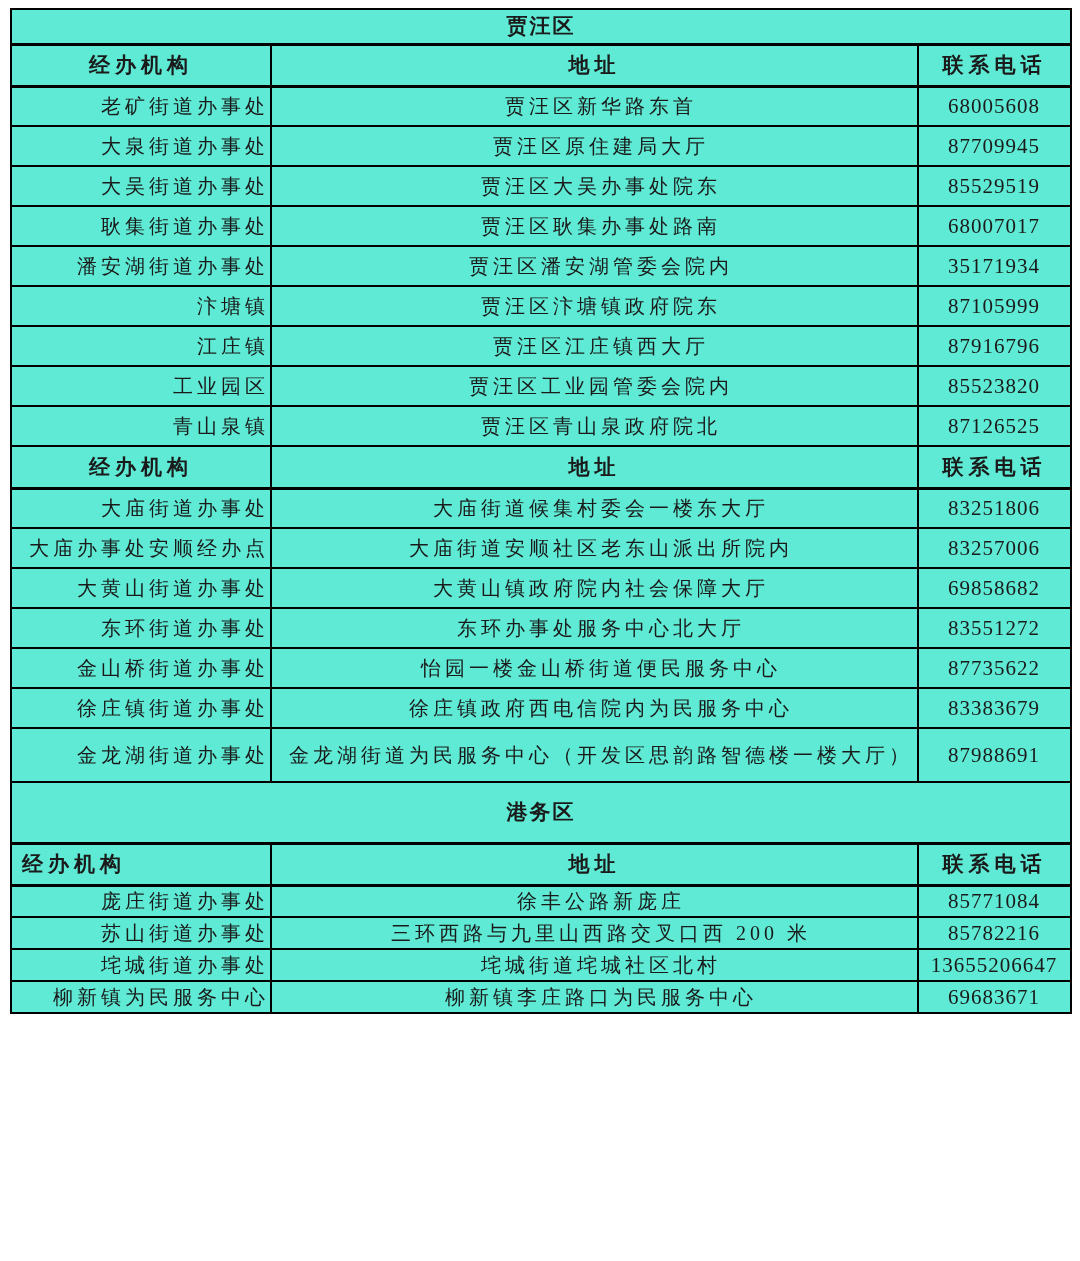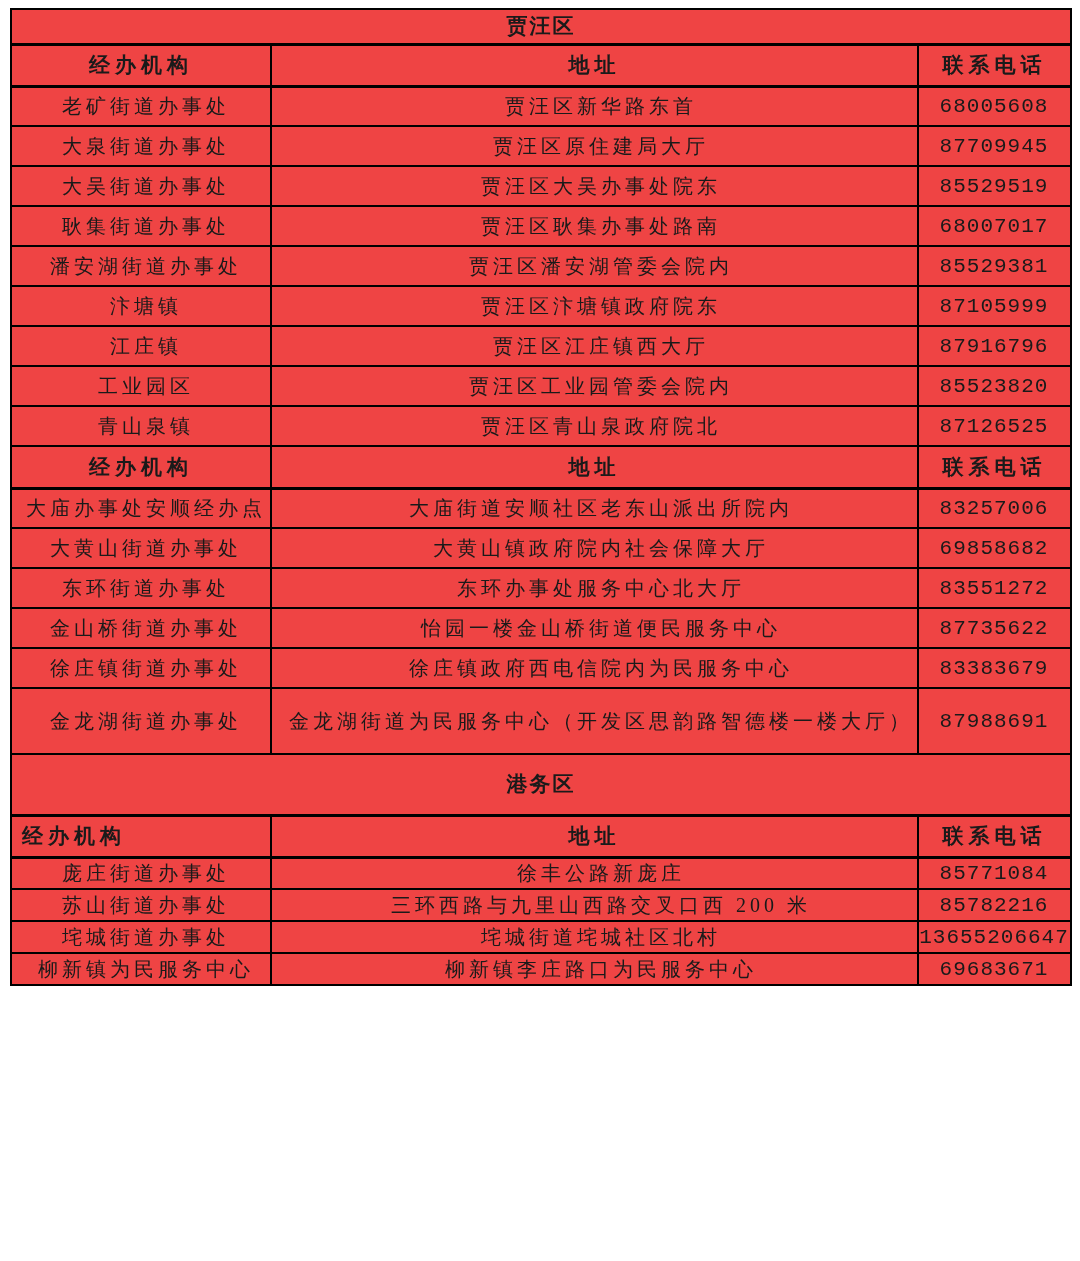--- a/index.html
+++ b/index.html
@@ -10,21 +10,21 @@
     font-family: "Liberation Serif", "DejaVu Serif", serif;
     color: #1a1a1a;
   }
   .table-wrap {
     padding: 8px 10px 0 10px;
   }
   table.offices {
     border-collapse: collapse;
     table-layout: fixed;
     width: 1060px;
-    background: #ef4444;
+    background: #5eead4;
   }
   col.col-agency  { width: 260px; }
   col.col-address { width: 647px; }
   col.col-phone   { width: 153px; }
 
   td {
     border: 2px solid #000000;
     color: #1a1a1a;
     overflow: hidden;
     vertical-align: middle;
@@ -55,30 +55,29 @@
     text-align: left;
     padding-left: 10px;
   }
 
   
   tr.data-row td {
     height: 40px;
     font-size: 20px;
     letter-spacing: 4px;
   }
-  tr.data-row td.col-0 { text-align: center; padding-left: 11px; }
+  tr.data-row td.col-0 { text-align: right; padding-left: 11px; }
   tr.data-row td.col-1 { text-align: center; padding-left: 14px; }
   tr.data-row td.col-2 {
     text-align: center;
     letter-spacing: 1px;
     font-size: 21px;
     padding-left: 0;
-    font-family: Liberation Mono, monospace;
-  }
-  tbody.section-kaifa  tr.data-row:last-child td { height: 66px; }
+  }
+  tbody.section-kaifa  tr.data-row:last-child td { height: 54px; }
   tbody.section-gangwu tr.data-row td { height: 32px; }
 </style>
 </head>
 <body>
 
 <div class="table-wrap">
   <table class="offices">
     <colgroup>
       <col class="col-agency">
       <col class="col-address">
@@ -110,21 +109,21 @@
           <td class="col-2">85529519</td>
         </tr>
         <tr class="data-row">
           <td class="col-0">耿集街道办事处</td>
           <td class="col-1">贾汪区耿集办事处路南</td>
           <td class="col-2">68007017</td>
         </tr>
         <tr class="data-row">
           <td class="col-0">潘安湖街道办事处</td>
           <td class="col-1">贾汪区潘安湖管委会院内</td>
-          <td class="col-2">85529381</td>
+          <td class="col-2">35171934</td>
         </tr>
         <tr class="data-row">
           <td class="col-0">汴塘镇</td>
           <td class="col-1">贾汪区汴塘镇政府院东</td>
           <td class="col-2">87105999</td>
         </tr>
         <tr class="data-row">
           <td class="col-0">江庄镇</td>
           <td class="col-1">贾汪区江庄镇西大厅</td>
           <td class="col-2">87916796</td>
@@ -140,20 +139,25 @@
           <td class="col-2">87126525</td>
         </tr>
       </tbody>
       <tbody class="section-kaifa">
         <tr class="header-row">
           <td class="col-0">经办机构</td>
           <td class="col-1">地址</td>
           <td class="col-2">联系电话</td>
         </tr>
         <tr class="data-row">
+          <td class="col-0">大庙街道办事处</td>
+          <td class="col-1">大庙街道候集村委会一楼东大厅</td>
+          <td class="col-2">83251806</td>
+        </tr>
+        <tr class="data-row">
           <td class="col-0">大庙办事处安顺经办点</td>
           <td class="col-1">大庙街道安顺社区老东山派出所院内</td>
           <td class="col-2">83257006</td>
         </tr>
         <tr class="data-row">
           <td class="col-0">大黄山街道办事处</td>
           <td class="col-1">大黄山镇政府院内社会保障大厅</td>
           <td class="col-2">69858682</td>
         </tr>
         <tr class="data-row">

